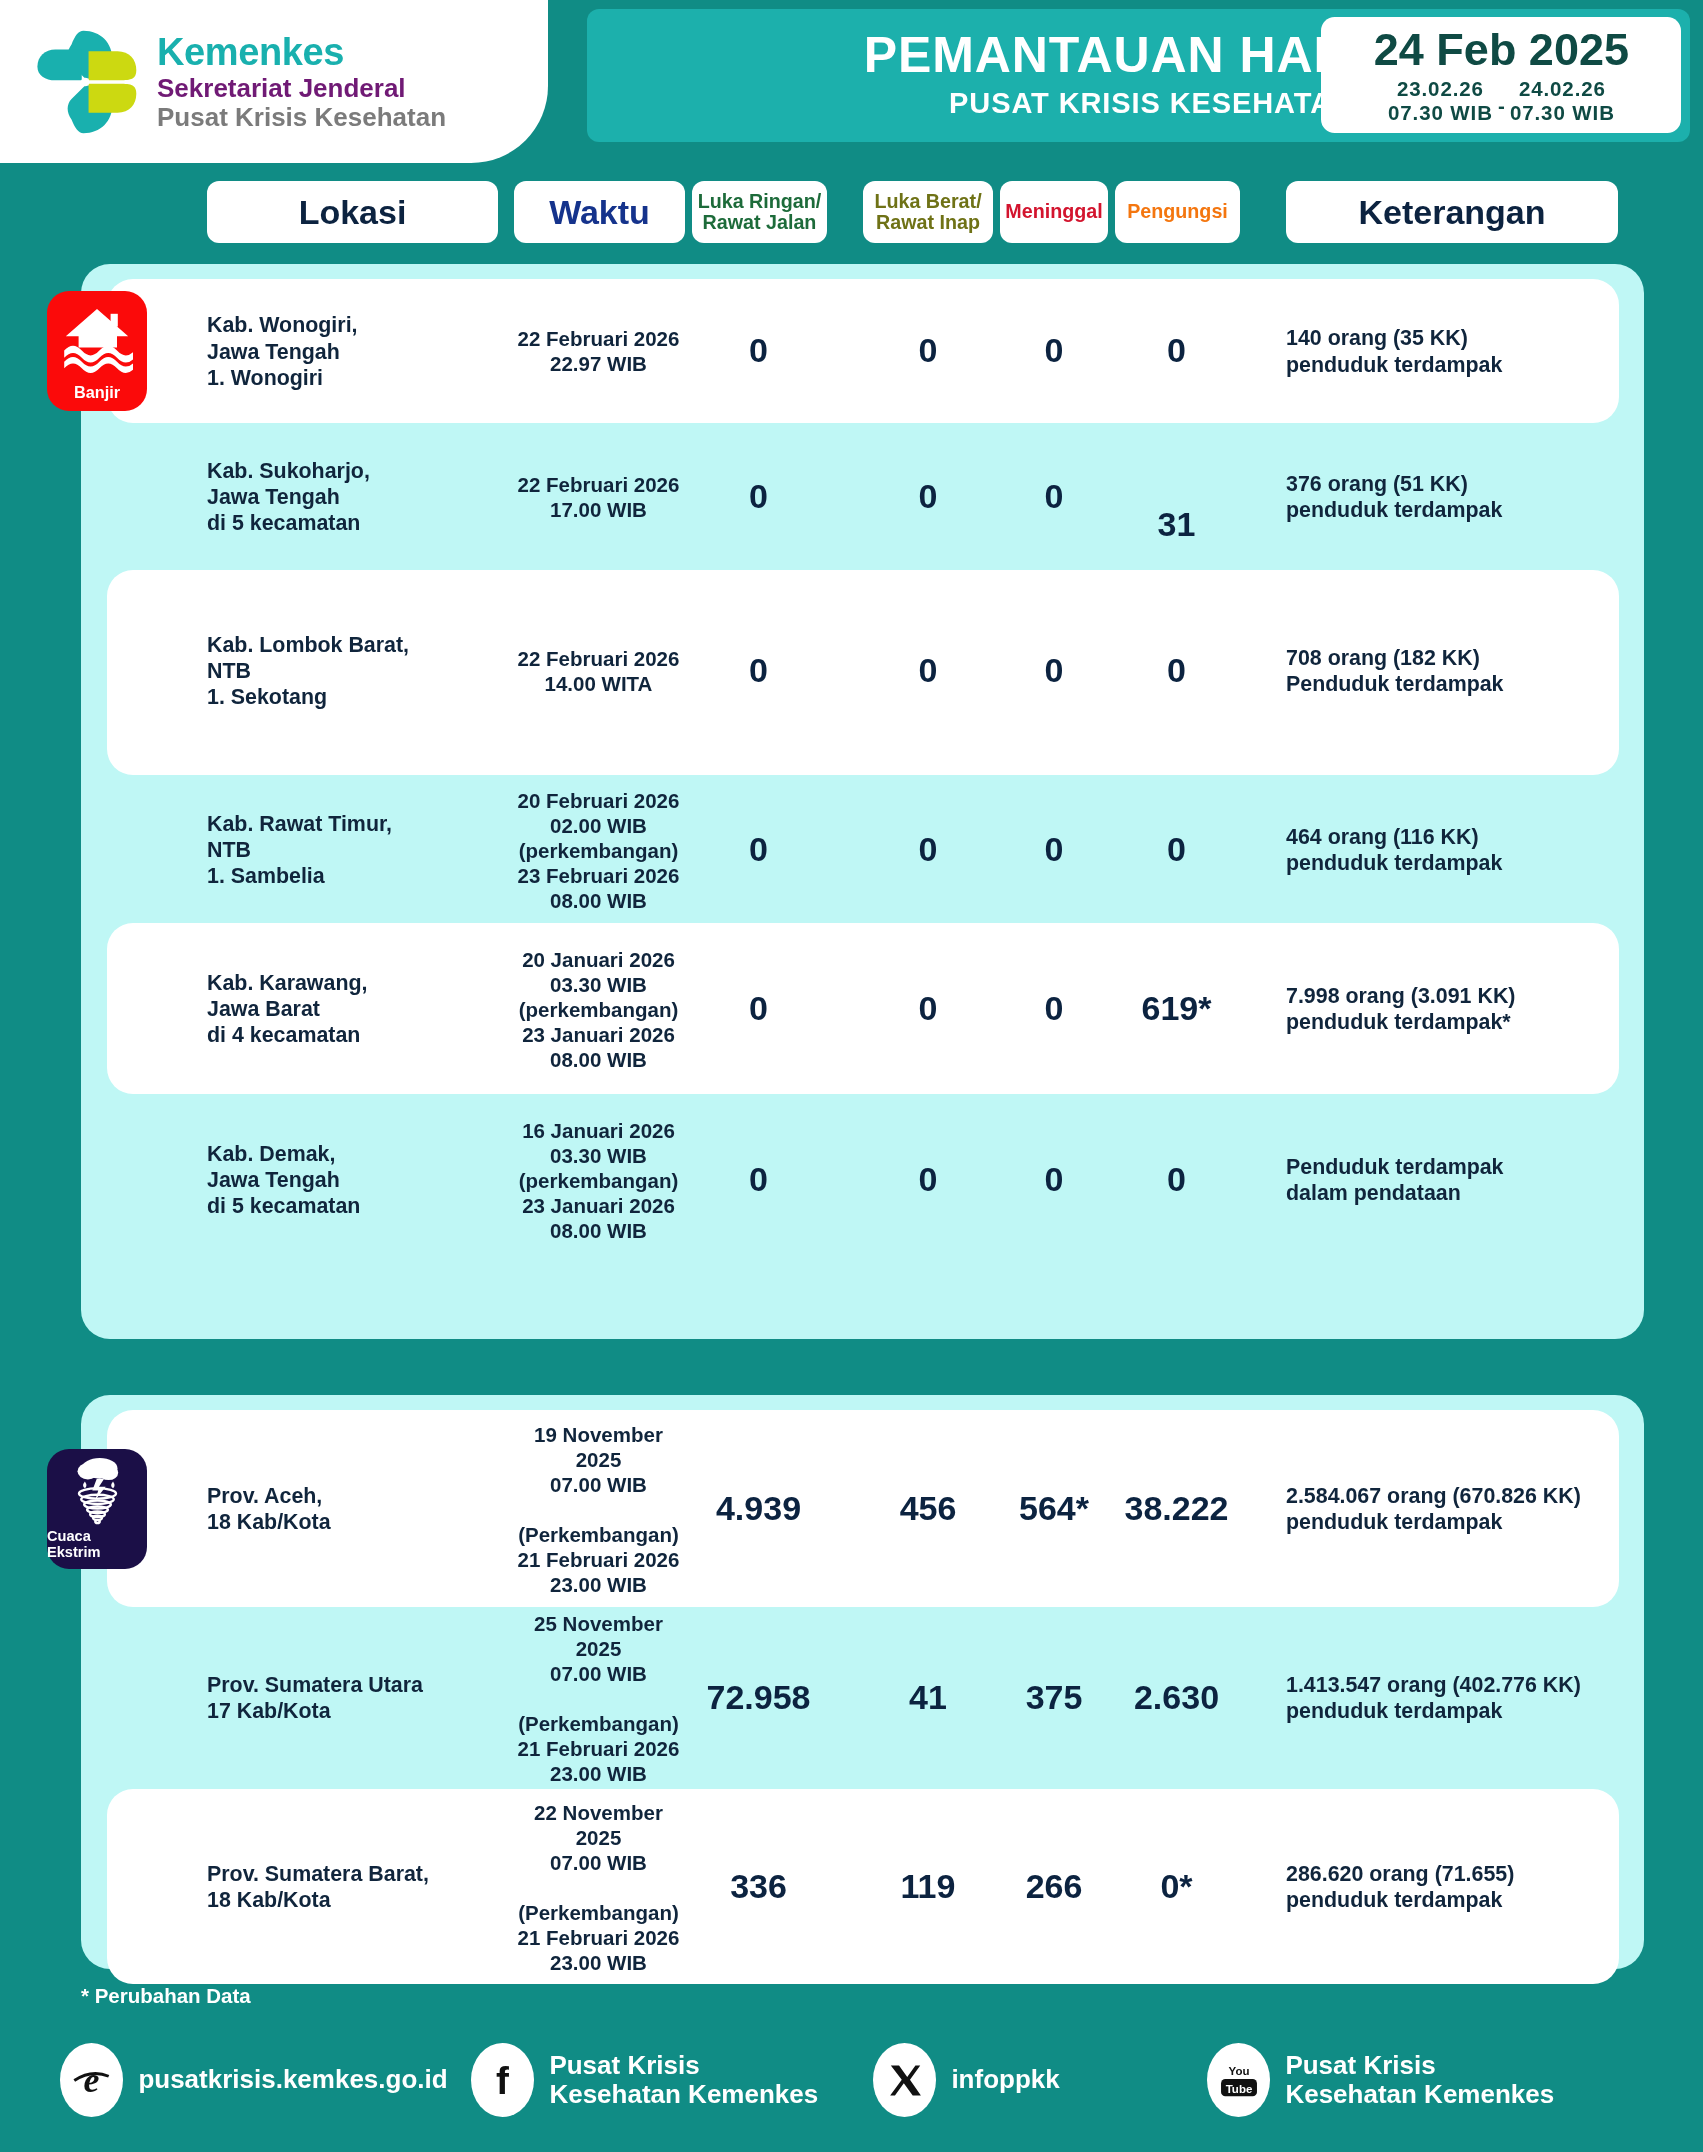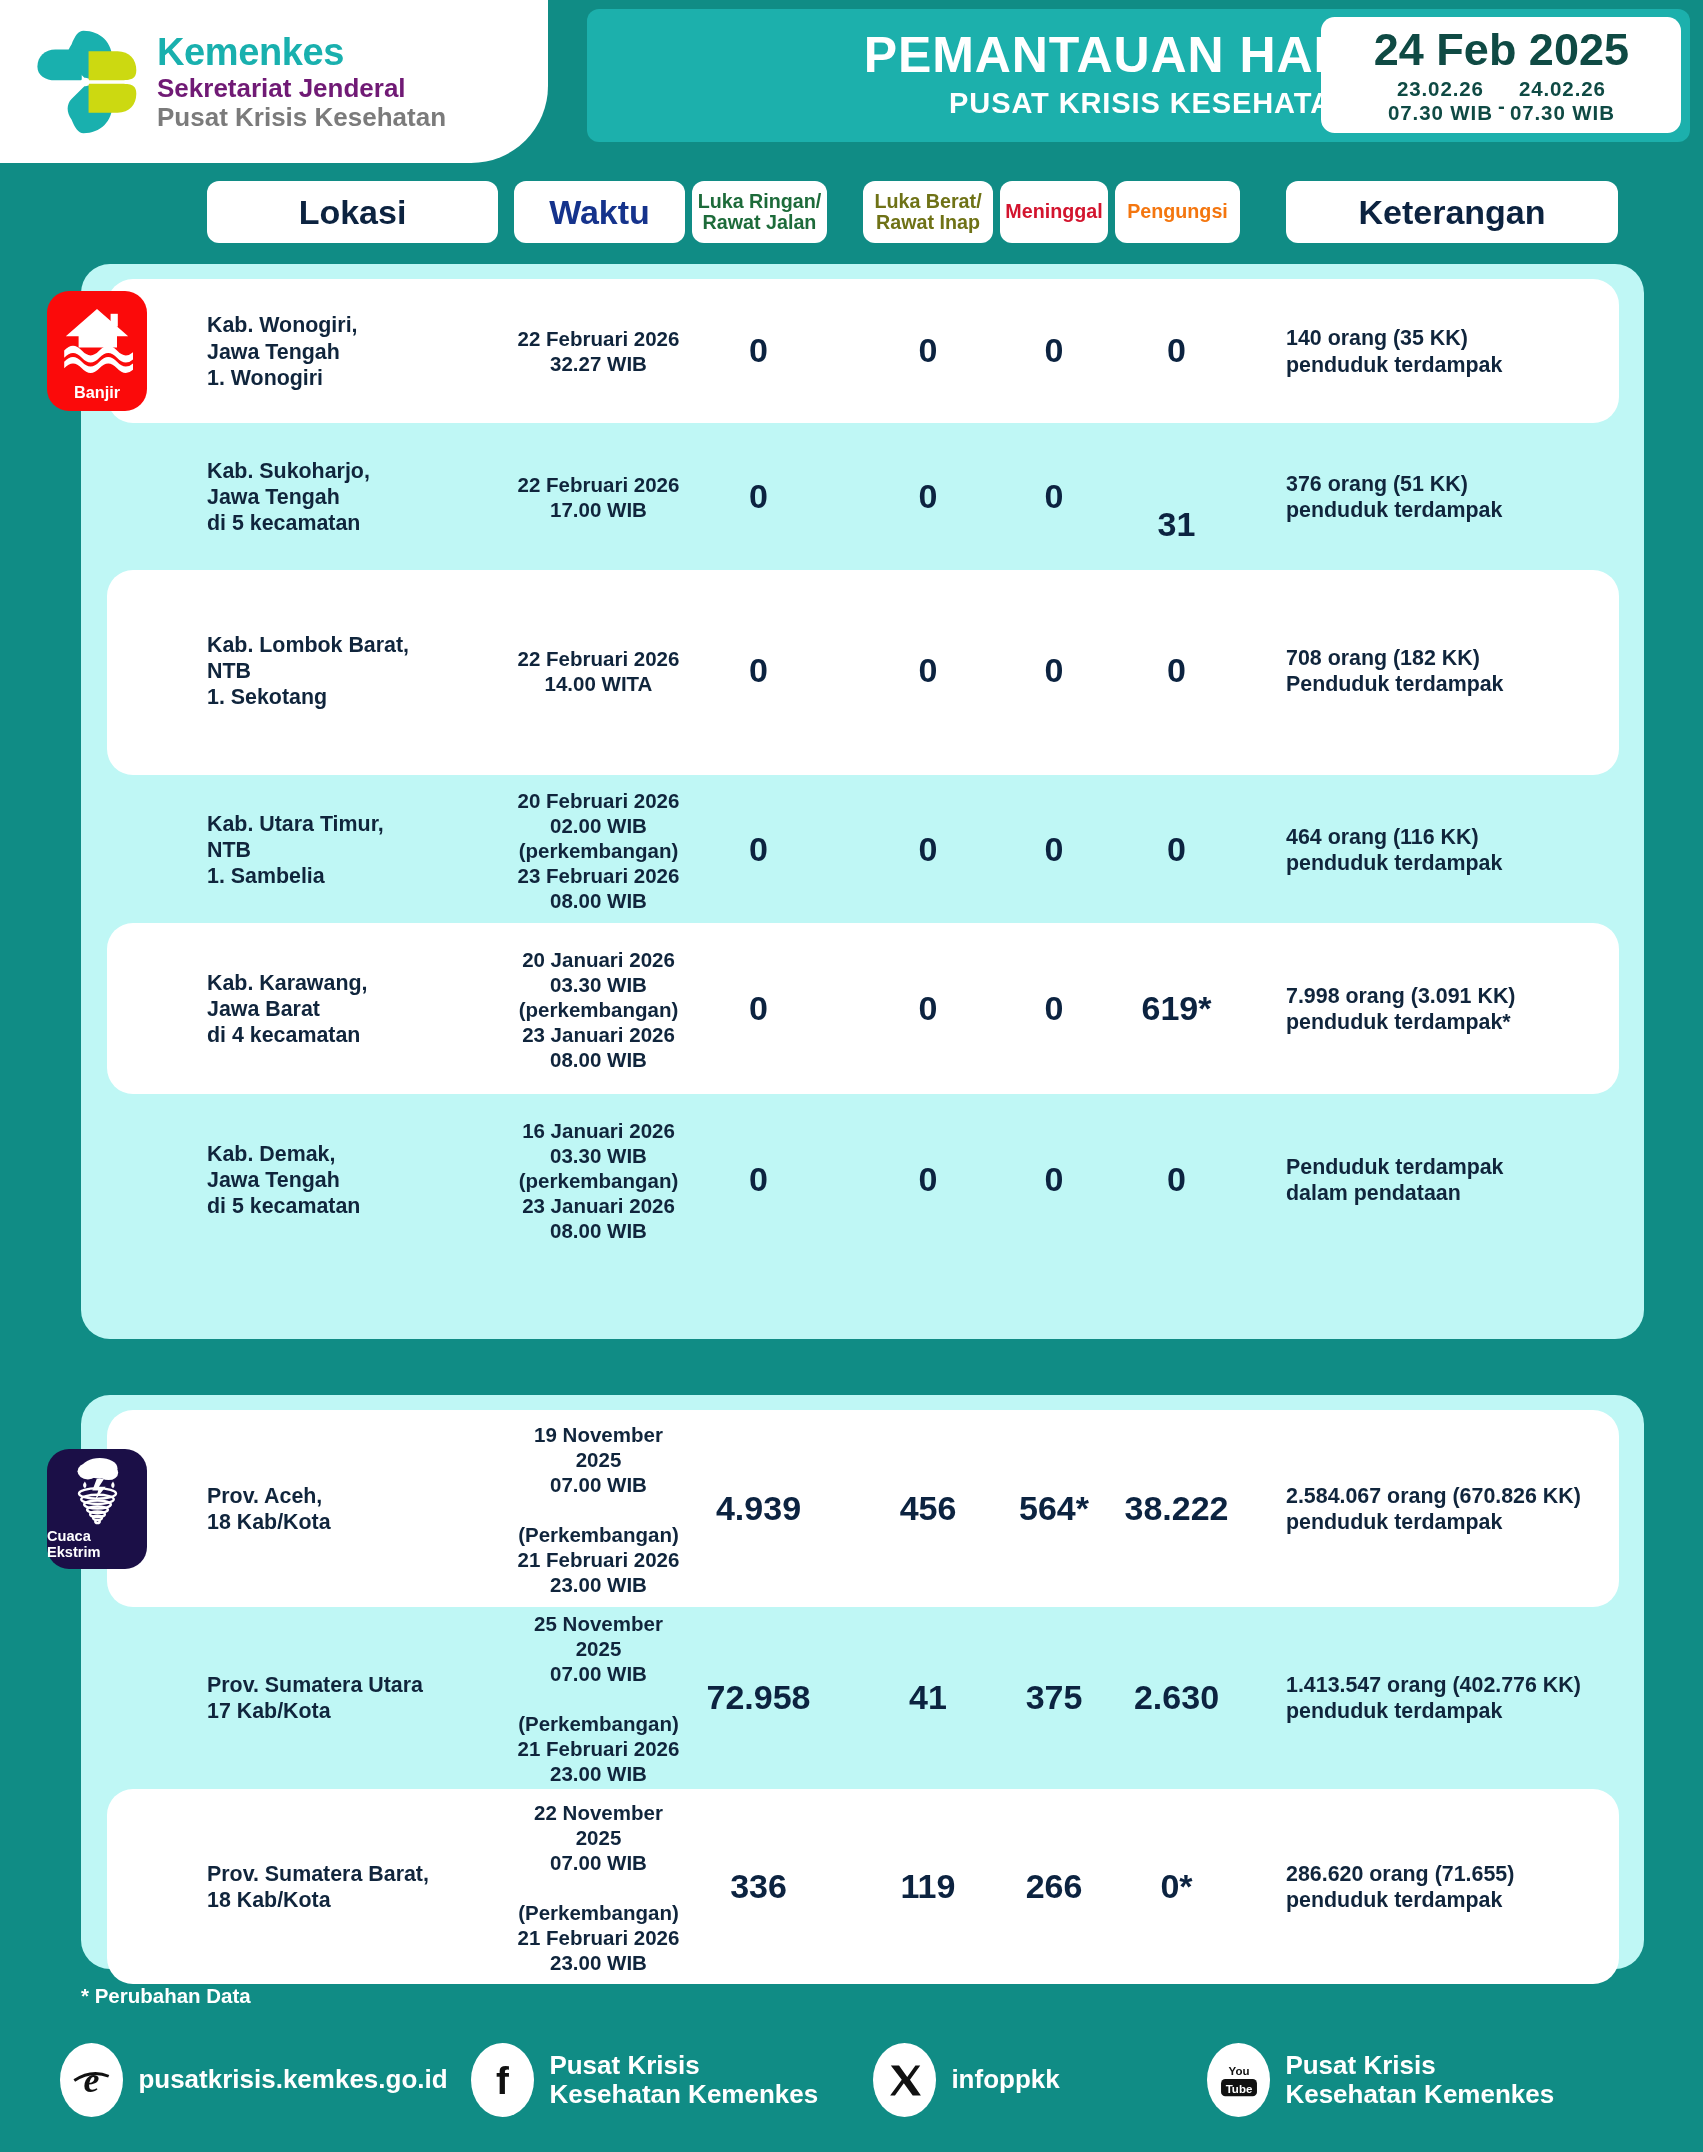--- a/index.html
+++ b/index.html
@@ -210,21 +210,21 @@
   <div class="panel" id="panel-banjir">
       <div class="rowcard" style="top: 15.4px; height: 144px;"></div>
       <div class="row" style="top: 15.4px; height: 144px;">
         <div class="cell cell-lokasi" style="top: 50%; transform: translateY(-50%);">
           <div>Kab. Wonogiri,</div>
           <div>Jawa Tengah</div>
           <div>1. Wonogiri</div>
         </div>
         <div class="cell cell-waktu" style="top: 50%; transform: translateY(-50%);">
           <div>22 Februari 2026</div>
-          <div>32.27 WIB</div>
+          <div>22.97 WIB</div>
         </div>
         <div class="cell cell-num cell-lr" style="top: 50%; transform: translateY(-50%);">0</div>
         <div class="cell cell-num cell-lb" style="top: 50%; transform: translateY(-50%);">0</div>
         <div class="cell cell-num cell-mg" style="top: 50%; transform: translateY(-50%);">0</div>
         <div class="cell cell-num cell-pg" style="top: 50%; transform: translateY(-50%);">0</div>
         <div class="cell cell-ket" style="top: 50%; transform: translateY(-50%);">
           <div>140 orang (35 KK)</div>
           <div>penduduk terdampak</div>
         </div>
       </div>
@@ -273,21 +273,21 @@
         <div class="cell cell-num cell-lb" style="top: 50%; transform: translateY(-50%);">0</div>
         <div class="cell cell-num cell-mg" style="top: 50%; transform: translateY(-50%);">0</div>
         <div class="cell cell-num cell-pg" style="top: 50%; transform: translateY(-50%);">0</div>
         <div class="cell cell-ket" style="top: 50%; transform: translateY(-50%);">
           <div>708 orang (182 KK)</div>
           <div>Penduduk terdampak</div>
         </div>
       </div>
       <div class="row" style="top: 512px; height: 147px;">
         <div class="cell cell-lokasi" style="top: 50%; transform: translateY(-50%);">
-          <div>Kab. Utara Timur,</div>
+          <div>Kab. Rawat Timur,</div>
           <div>NTB</div>
           <div>1. Sambelia</div>
         </div>
         <div class="cell cell-waktu" style="top: 50%; transform: translateY(-50%);">
           <div>20 Februari 2026</div>
           <div>02.00 WIB</div>
           <div>(perkembangan)</div>
           <div>23 Februari 2026</div>
           <div>08.00 WIB</div>
         </div>

